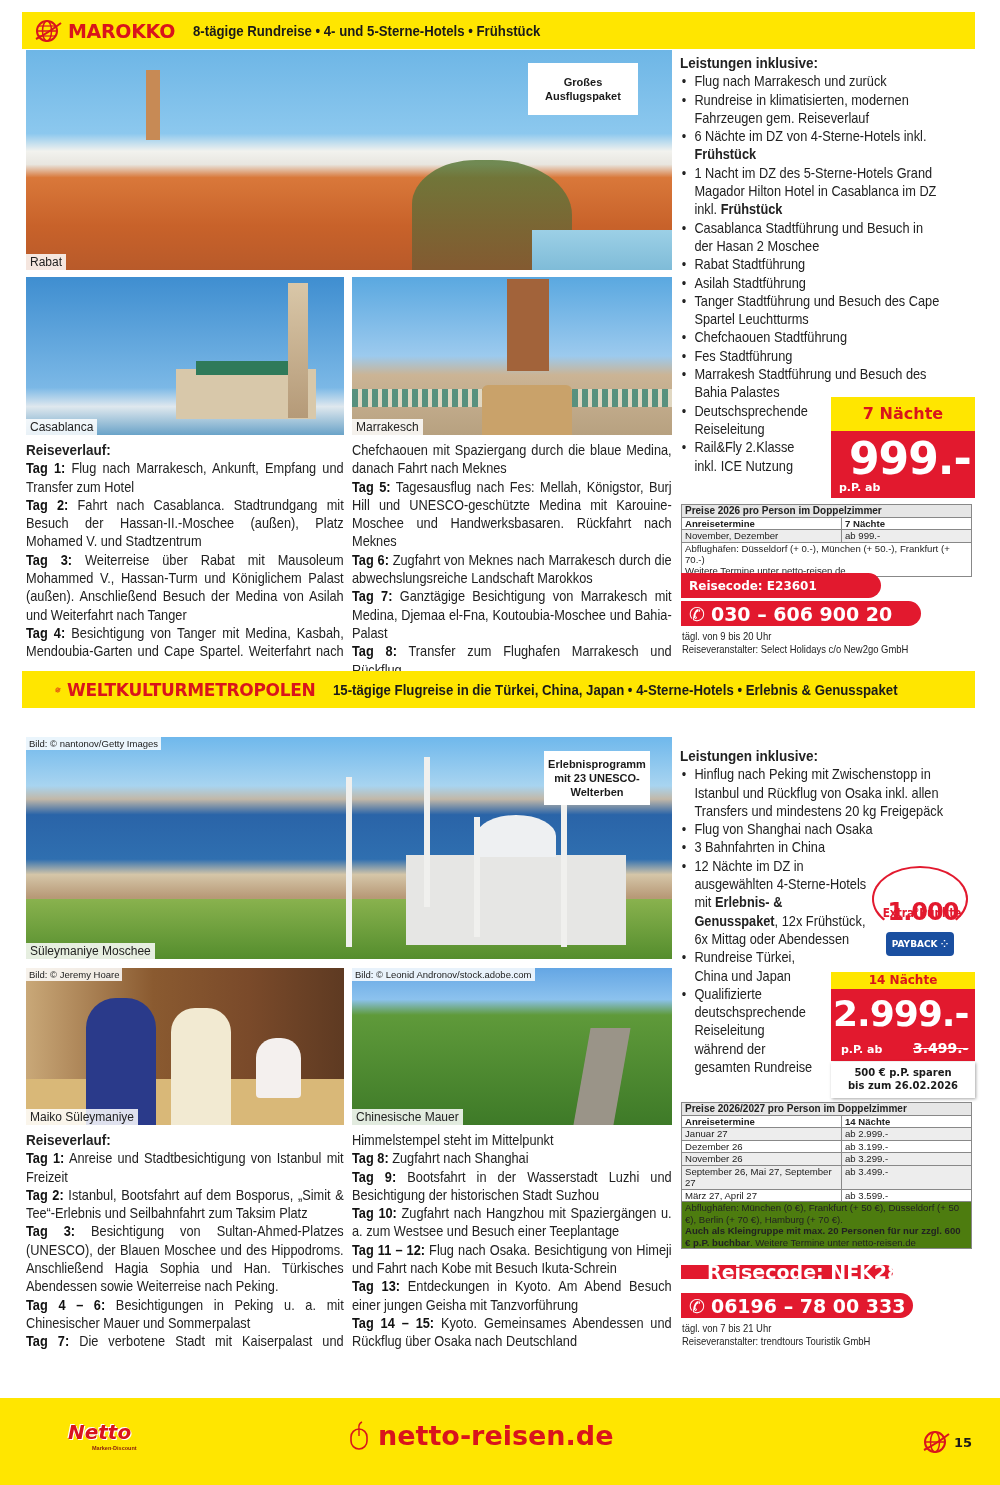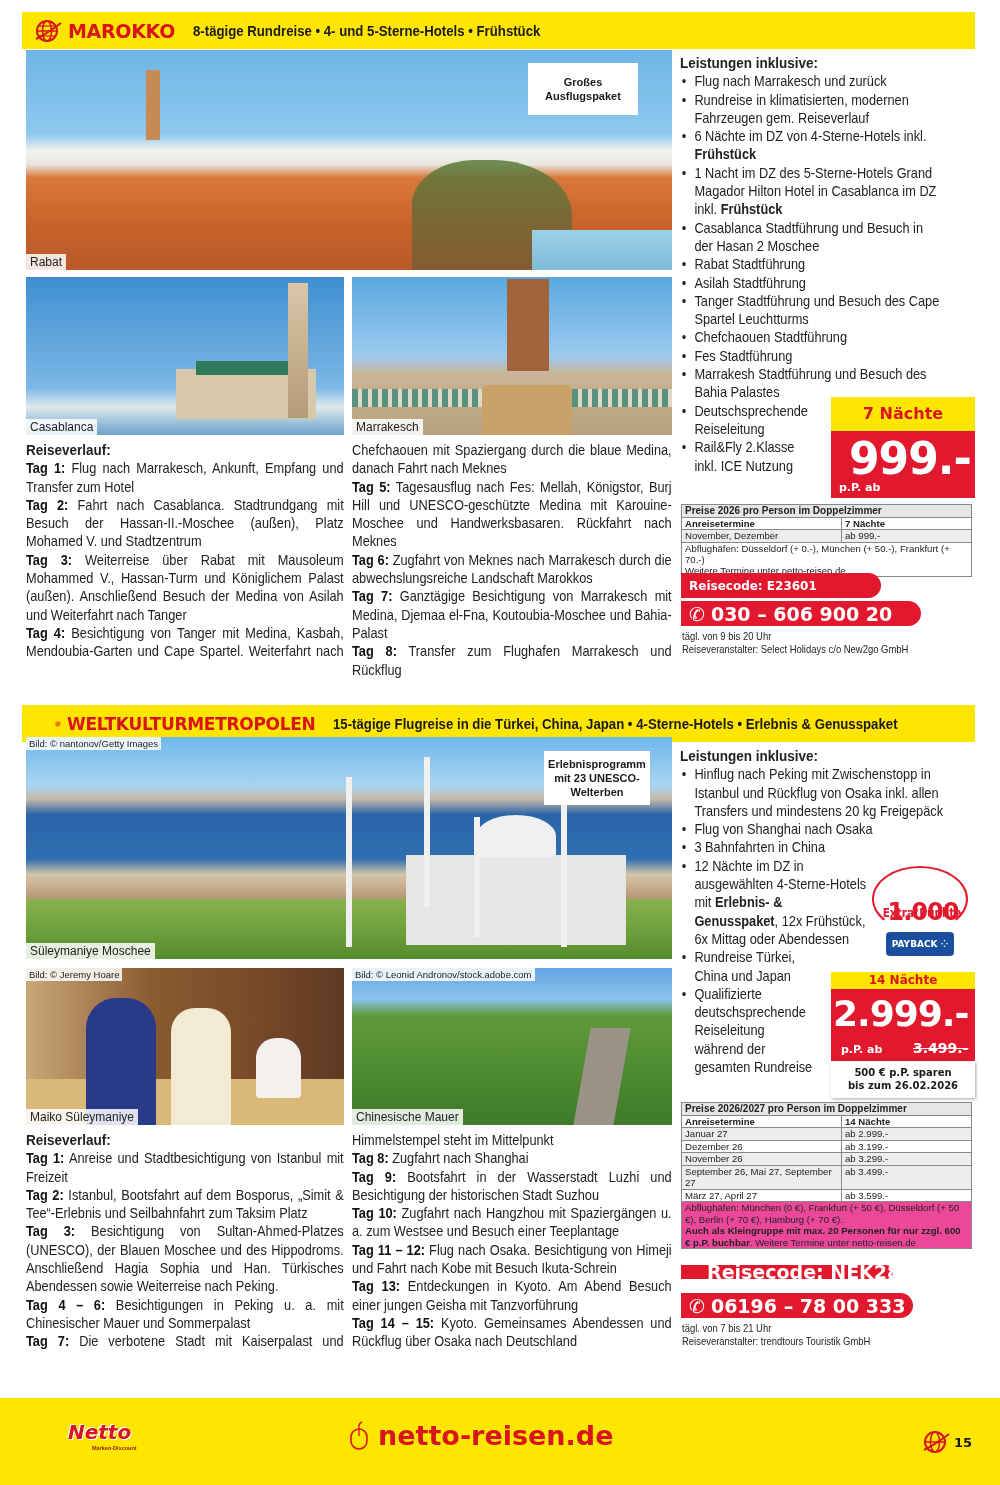--- a/index.html
+++ b/index.html
@@ -71,21 +71,21 @@
   .pricebox .pp { position: absolute; font-size: 11px; font-weight: bold; font-family: "DejaVu Sans", sans-serif; }
   .pricebox .old { position: absolute; font-size: 14px; font-weight: bold; font-family: "DejaVu Sans", sans-serif; color:#fff; text-decoration: line-through; }
   .save { position: absolute; background: #fff; box-shadow: 1px 1px 3px rgba(0,0,0,.35); font-family: "DejaVu Sans", sans-serif; font-size: 10px; font-weight: bold; text-align: center; line-height: 13px; padding-top: 4px; }
 
   
   table.pt { position: absolute; border-collapse: collapse; font-family: "Liberation Sans Narrow","Liberation Sans",sans-serif; font-size: 9.6px; color: #222; }
   table.pt td { border: 1px solid #888; padding: 0 3px; line-height: 11.5px; vertical-align: top; }
   table.pt .th { background: #e6e6e6; font-weight: bold; font-size: 10px; }
   table.pt .ch { font-weight: bold; background:#fff; }
   table.pt tr.alt td { background: #ededed; }
-  table.pt .foot { background: #ec4899; }
+  table.pt .foot { background: #4d7c0f; }
 
   
   .pill { position: absolute; background: #e2192e; color: #fff; font-family: "DejaVu Sans", sans-serif; font-weight: bold; border-radius: 0 14px 14px 0; padding-left: 8px; display: flex; align-items: center; white-space: nowrap; }
   .small { position: absolute; font-family: "Liberation Sans Narrow","Liberation Sans",sans-serif; font-size: 10.5px; line-height: 13px; color: #222; transform: scaleX(0.9); transform-origin: left top; }
 
   
   .payback { position: absolute; left: 872px; top: 866px; width: 98px; height: 96px; }
   .payback .ring { position: absolute; left: 0; top: 0; width: 96px; height: 66px; border: 2px solid #e2192e; border-radius: 50%; border-bottom-color: transparent; }
   .payback .pts { position: absolute; left: 6px; top: 8px; width: 90px; text-align: center; color: #e2192e; font-family: "DejaVu Sans", sans-serif; font-weight: bold; font-size: 24px; letter-spacing: -1px; margin-top: 24px; }
   .payback .ext { position: absolute; left: 0; top: 40px; width: 100px; text-align: center; color: #e2192e; font-family: "DejaVu Sans", sans-serif; font-weight: bold; font-size: 12px; transform: scaleX(0.88); }
@@ -204,21 +204,21 @@
 <div class="pill" style="left:681px; top:573px; width:200px; height:25px; font-size:12px;">Reisecode: E23601</div>
 <div class="pill" style="left:681px; top:601px; width:240px; height:25px; font-size:19px;">
   <span style="margin-right:6px;">✆</span>
   <span>030 – 606 900 20</span>
 </div>
 <div class="small" style="left:682px; top:630px; width:320px;">
   <div>tägl. von 9 bis 20 Uhr</div>
   <div>Reiseveranstalter: Select Holidays c/o New2go GmbH</div>
 </div>
 
-<div class="hdr" style="top:705px;padding-left:33px;">
+<div class="hdr" style="top:671px;padding-left:33px;">
   <svg class="globe" viewBox="0 0 28 28">
     <circle cx="13" cy="14" r="10" fill="none" stroke="#d9141c" stroke-width="2"></circle>
     <ellipse cx="13" cy="14" rx="4.5" ry="10" fill="none" stroke="#d9141c" stroke-width="1.5"></ellipse>
     <line x1="3" y1="14" x2="23" y2="14" stroke="#d9141c" stroke-width="1.5"></line>
     <line x1="5" y1="9" x2="21" y2="9" stroke="#d9141c" stroke-width="1.2"></line>
     <line x1="5" y1="19" x2="21" y2="19" stroke="#d9141c" stroke-width="1.2"></line>
     <path d="M2 22 Q14 16 27 6" fill="none" stroke="#d9141c" stroke-width="2"></path>
   </svg>
   <span class="title" style="font-size:17px;">WELTKULTURMETROPOLEN</span>
   <span class="sub">15-tägige Flugreise in die Türkei, China, Japan • 4-Sterne-Hotels •  Erlebnis &amp; Genusspaket</span>

